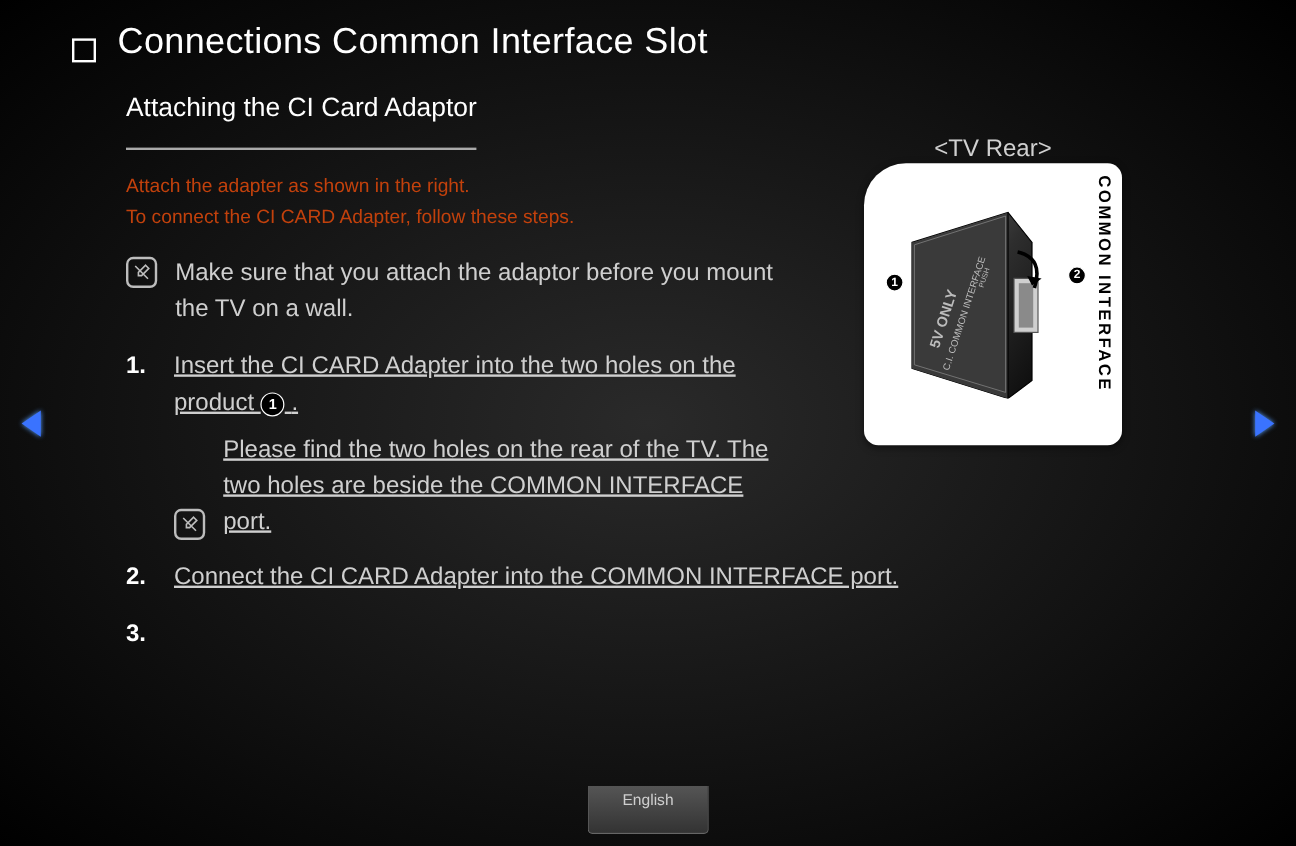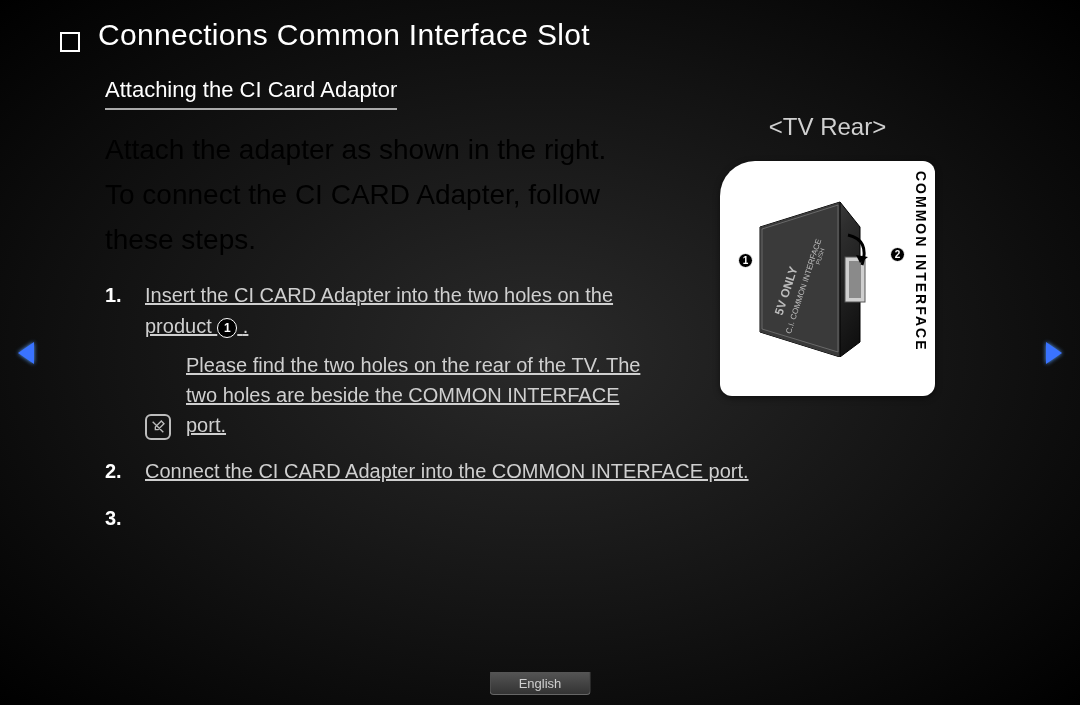--- a/index.html
+++ b/index.html
@@ -22,28 +22,28 @@
     width: 20px; height: 20px; border: 2.5px solid #fff; margin-right: 18px;
     display:inline-block;
   }
   .sub {
     margin-top: 25px;
     margin-left: 45px;
   }
   .subtitle {
     display: inline-block;
     font-size: 22px; color: #fff;
-    padding-bottom: 5px;
+    padding-bottom: 20px;
     border-bottom: 2px solid #aaa;
   }
   .para {
     margin-top: 18px;
-    font-size: 28px;
+    font-size: 16px;
     line-height: 1.6;
-    color: #000000;
+    color: #c2410c;
     max-width: 560px;
   }
   .note-row {
     display: flex; align-items: flex-start; margin-top: 18px;
     max-width: 560px;
   }
   .note-icon {
     width: 26px; height: 26px; border: 2px solid #bdbdbd; border-radius: 6px;
     display: flex; align-items: center; justify-content: center; flex-shrink:0;
     margin-right: 15px; margin-top: 2px;
@@ -76,21 +76,21 @@
   ol.steps .sub-note .note-icon { margin-top: 3px; }
   ol.steps li.wide .body { max-width: 840px; }
 
   
   .figure-wrap {
     position: absolute;
     right: 85px; top: 95px;
     text-align: center;
   }
   .figure-caption {
-    font-size: 24px; color:#d0d0d0; margin-bottom: 20px;
+    font-size: 20px; color:#d0d0d0; margin-bottom: 0;
   }
   .figure {
     position: relative;
     width: 215px; height: 235px;
     background: #fff;
     border-radius: 12px;
     border-top-left-radius: 35px;
     box-shadow: 0 2px 6px rgba(0,0,0,0.5);
     overflow: hidden;
   }
@@ -143,21 +143,21 @@
     border-left: 16px solid #3a73ff;
     filter: drop-shadow(0 0 2px #5aa0ff);
   }
 
   
   .lang-pill {
     position: absolute; left: 50%; bottom: 10px; transform: translateX(-50%);
     background: linear-gradient(#555,#333);
     color:#cfcfcf;
     font-size: 13px;
-    padding: 4px 28px 3px;
+    padding: 4px 28px 20px;
     border-radius: 0 0 4px 4px;
     border: 1px solid #666;
     border-top: none;
   }
 </style>
 </head>
 <body>
 
 <div class="nav-left"></div>
 <div class="nav-right"></div>
@@ -170,20 +170,28 @@
   </div>
 
   <div class="sub">
     <div class="subtitle">Attaching the CI Card Adaptor</div>
 
     <div class="para">
       <span>Attach the adapter as shown in the right.</span><br>
       <span>To connect the CI CARD Adapter, follow these steps.</span>
     </div>
 
+    <div class="note-row">
+      <span class="note-icon">
+        <svg viewBox="0 0 24 24">
+            <path fill="none" stroke="#bdbdbd" stroke-width="2" d="M4 4l16 16M17 3l4 4-9 9H8v-4l9-9z"></path>
+          </svg>
+      </span>
+      <span class="note-text">Make sure that you attach the adaptor before you mount the TV on a wall.</span>
+    </div>
 
     <ol class="steps">
       <li>
         <span class="num">1.</span>
         <div class="body">
           <span>Insert the CI CARD Adapter into the two holes on the product </span>
           <span class="inline-marker">1</span>
           <span>.</span>
           <div class="sub-note">
             <span class="note-icon">

